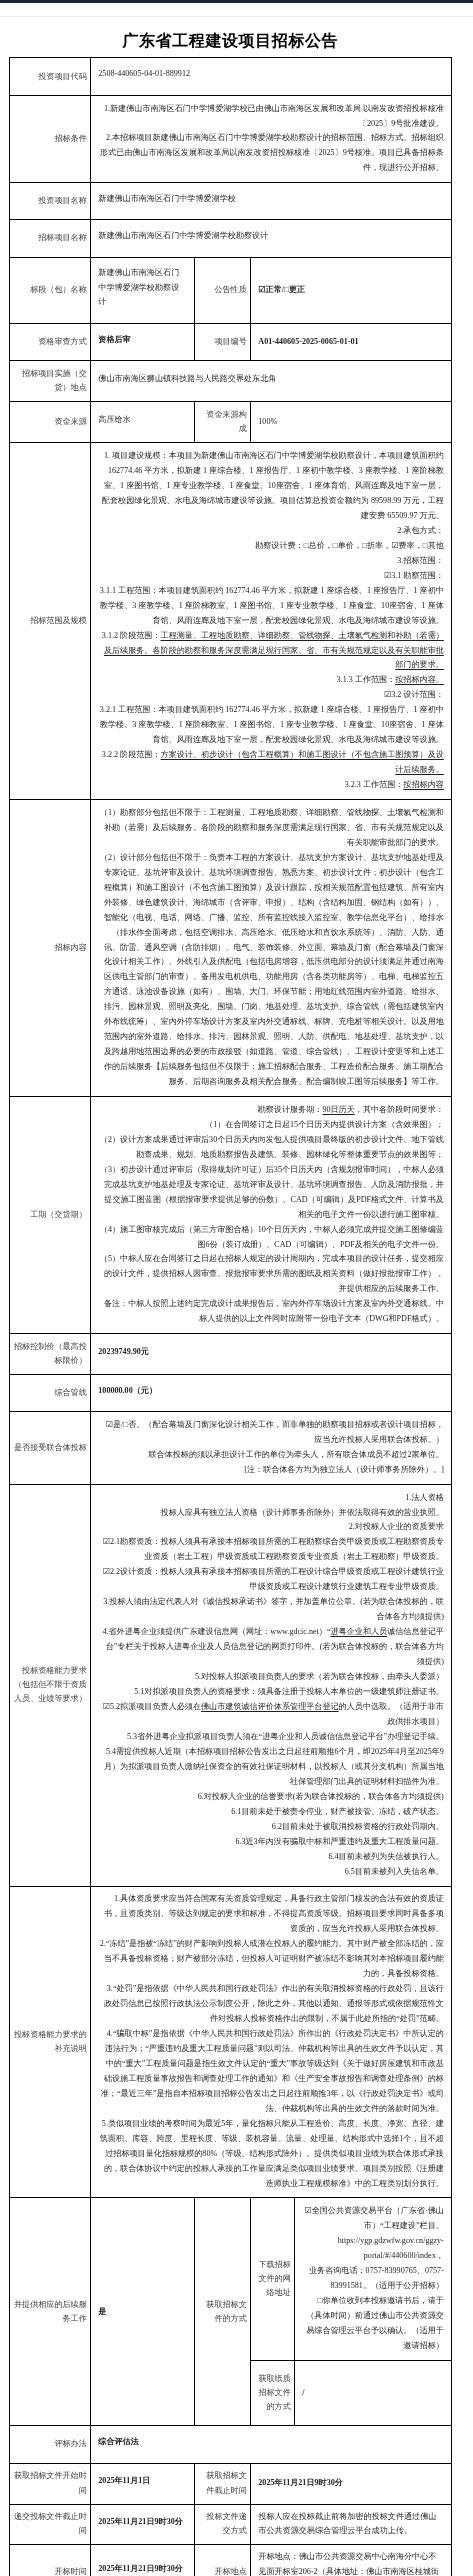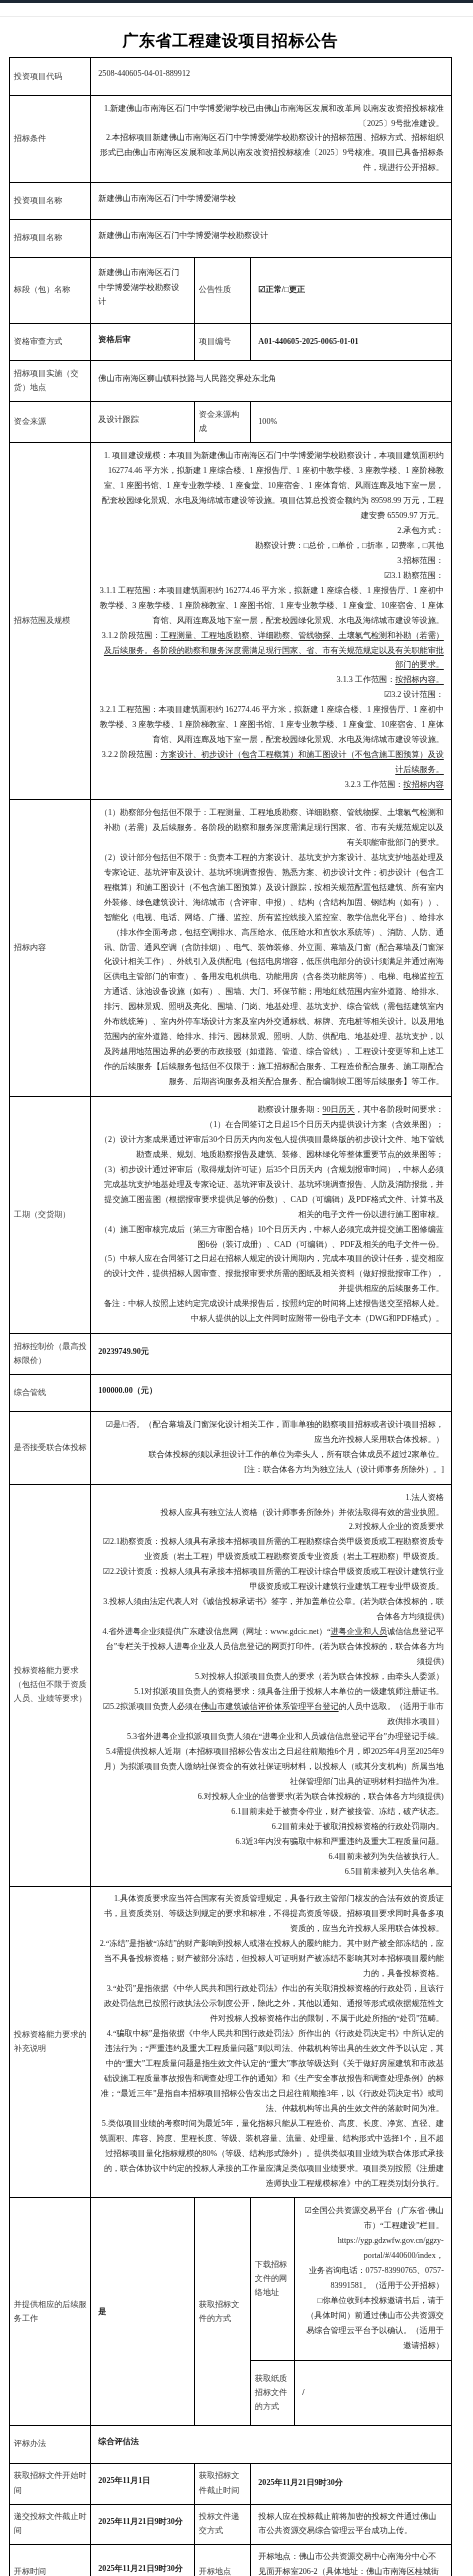--- a/index.html
+++ b/index.html
@@ -5,21 +5,21 @@
   html,body{margin:0;padding:0;background:#fff;}
   .page{position:relative;width:473px;min-height:2576px;background:#ffffff;
         font-family:"Liberation Serif","DejaVu Serif",serif;color:#1f1f1f;}
   .topbar{height:2.9px;background:#1d2834;}
   .toprule{height:12.8px;border-bottom:0.6px solid #ececec;}
   .title{width:442px;margin:14px 0 5.8px 9.3px;text-align:center;
          font-size:16px;font-weight:bold;color:#000;letter-spacing:0.6px;}
   table.doc{border-collapse:collapse;table-layout:fixed;width:442px;margin:0 0 11.6px 9.3px;}
   table.doc td{border:0.6px solid #000;font-size:8.1px;vertical-align:middle;
                word-break:break-word;overflow-wrap:break-word;}
-  td.lbl{text-align:left;color:#3d3d3d;padding:5.8px 3.5px;line-height:1.75;}
+  td.lbl{text-align:right;color:#3d3d3d;padding:5.8px 3.5px;line-height:1.75;}
   td.val{padding:4.6px 7px;line-height:1.8;text-align:left;}
   td.val.ctr{font-weight:bold;}
   td.content{padding:5.8px 7.5px;line-height:1.85;text-align:right;}
   td.pad-lg{padding-top:8.7px;padding-bottom:13px;}
   .para{margin:0;}
   .breakall{word-break:break-all;}
   u{text-decoration:underline;text-underline-offset:1.7px;}
 </style>
 </head>
 <body>
@@ -77,21 +77,21 @@
       <td class="val ctr" colspan="2">A01-440605-2025-0065-01-01</td>
     </tr>
 
     <tr>
       <td class="lbl">招标项目实施（交货）地点</td>
       <td class="val pad-lg" colspan="4">佛山市南海区狮山镇科技路与人民路交界处东北角</td>
     </tr>
 
     <tr>
       <td class="lbl">资金来源</td>
-      <td class="val pad-lg">及设计跟踪</td>
+      <td class="val pad-lg">高压给水</td>
       <td class="lbl">资金来源构成</td>
       <td class="val" colspan="2">100%</td>
     </tr>
 
     <tr>
       <td class="lbl">招标范围及规模</td>
       <td class="content" colspan="4">
             <div class="para">1. 项目建设规模：本项目为新建佛山市南海区石门中学博爱湖学校勘察设计，本项目建筑面积约162774.46 平方米，拟新建 1 座综合楼、1 座报告厅、1 座初中教学楼、3 座教学楼、1 座阶梯教室、1 座图书馆、1 座专业教学楼、1 座食堂、10座宿舍、1 座体育馆、风雨连廊及地下室一层，配套校园绿化景观、水电及海绵城市建设等设施。项目估算总投资金额约为 89598.99 万元，工程建安费 65509.97 万元。</div>
             <div class="para">2.承包方式：</div>
             <div class="para">勘察设计费：□总价，□单价，□折率，☑费率，□其他</div>
@@ -117,21 +117,21 @@
 
     <tr>
       <td class="lbl">工期（交货期）</td>
       <td class="content" colspan="4">
             <div class="para">勘察设计服务期：<u>90日历天</u>，其中各阶段时间要求：</div>
             <div class="para">（1）在合同签订之日起15个日历天内提供设计方案（含效果图）；</div>
             <div class="para">（2）设计方案成果通过评审后30个日历天内向发包人提供项目最终版的初步设计文件、地下管线勘查成果、规划、地质勘察报告及建筑、装修、园林绿化等整体重要节点的效果图等；</div>
             <div class="para">（3）初步设计通过评审后（取得规划许可证）后35个日历天内（含规划报审时间），中标人必须完成基坑支护地基处理及专家论证、基坑评审及设计、基坑环境调查报告、人防及消防报批，并提交施工图蓝图（根据报审要求提供足够的份数）、CAD（可编辑）及PDF格式文件、计算书及相关的电子文件一份以进行施工图审核。</div>
             <div class="para">（4）施工图审核完成后（第三方审图合格）10个日历天内，中标人必须完成并提交施工图修编蓝图6份（装订成册）、CAD（可编辑）、PDF及相关的电子文件一份。</div>
             <div class="para">（5）中标人应在合同签订之日起在招标人规定的设计周期内，完成本项目的设计任务，提交相应的设计文件，提供招标人因审查、报批报审要求所需的图纸及相关资料（做好报批报审工作），并提供相应的后续服务工作。</div>
-            <div class="para">备注：中标人按照上述约定完成设计成果报告后，按照约定的时间将上述报告送交至招标人处。中标人提供的以上文件同时应附带一份电子文本（DWG和PDF格式）。</div>
+            <div class="para">备注：中标人按照上述约定完成设计成果报告后，室内外停车场设计方案及室内外交通标线。中标人提供的以上文件同时应附带一份电子文本（DWG和PDF格式）。</div>
           </td>
     </tr>
 
     <tr>
       <td class="lbl">招标控制价（最高投标限价）</td>
       <td class="val ctr pad-lg" colspan="4">20239749.90元</td>
     </tr>
 
     <tr>
       <td class="lbl">综合管线</td>

